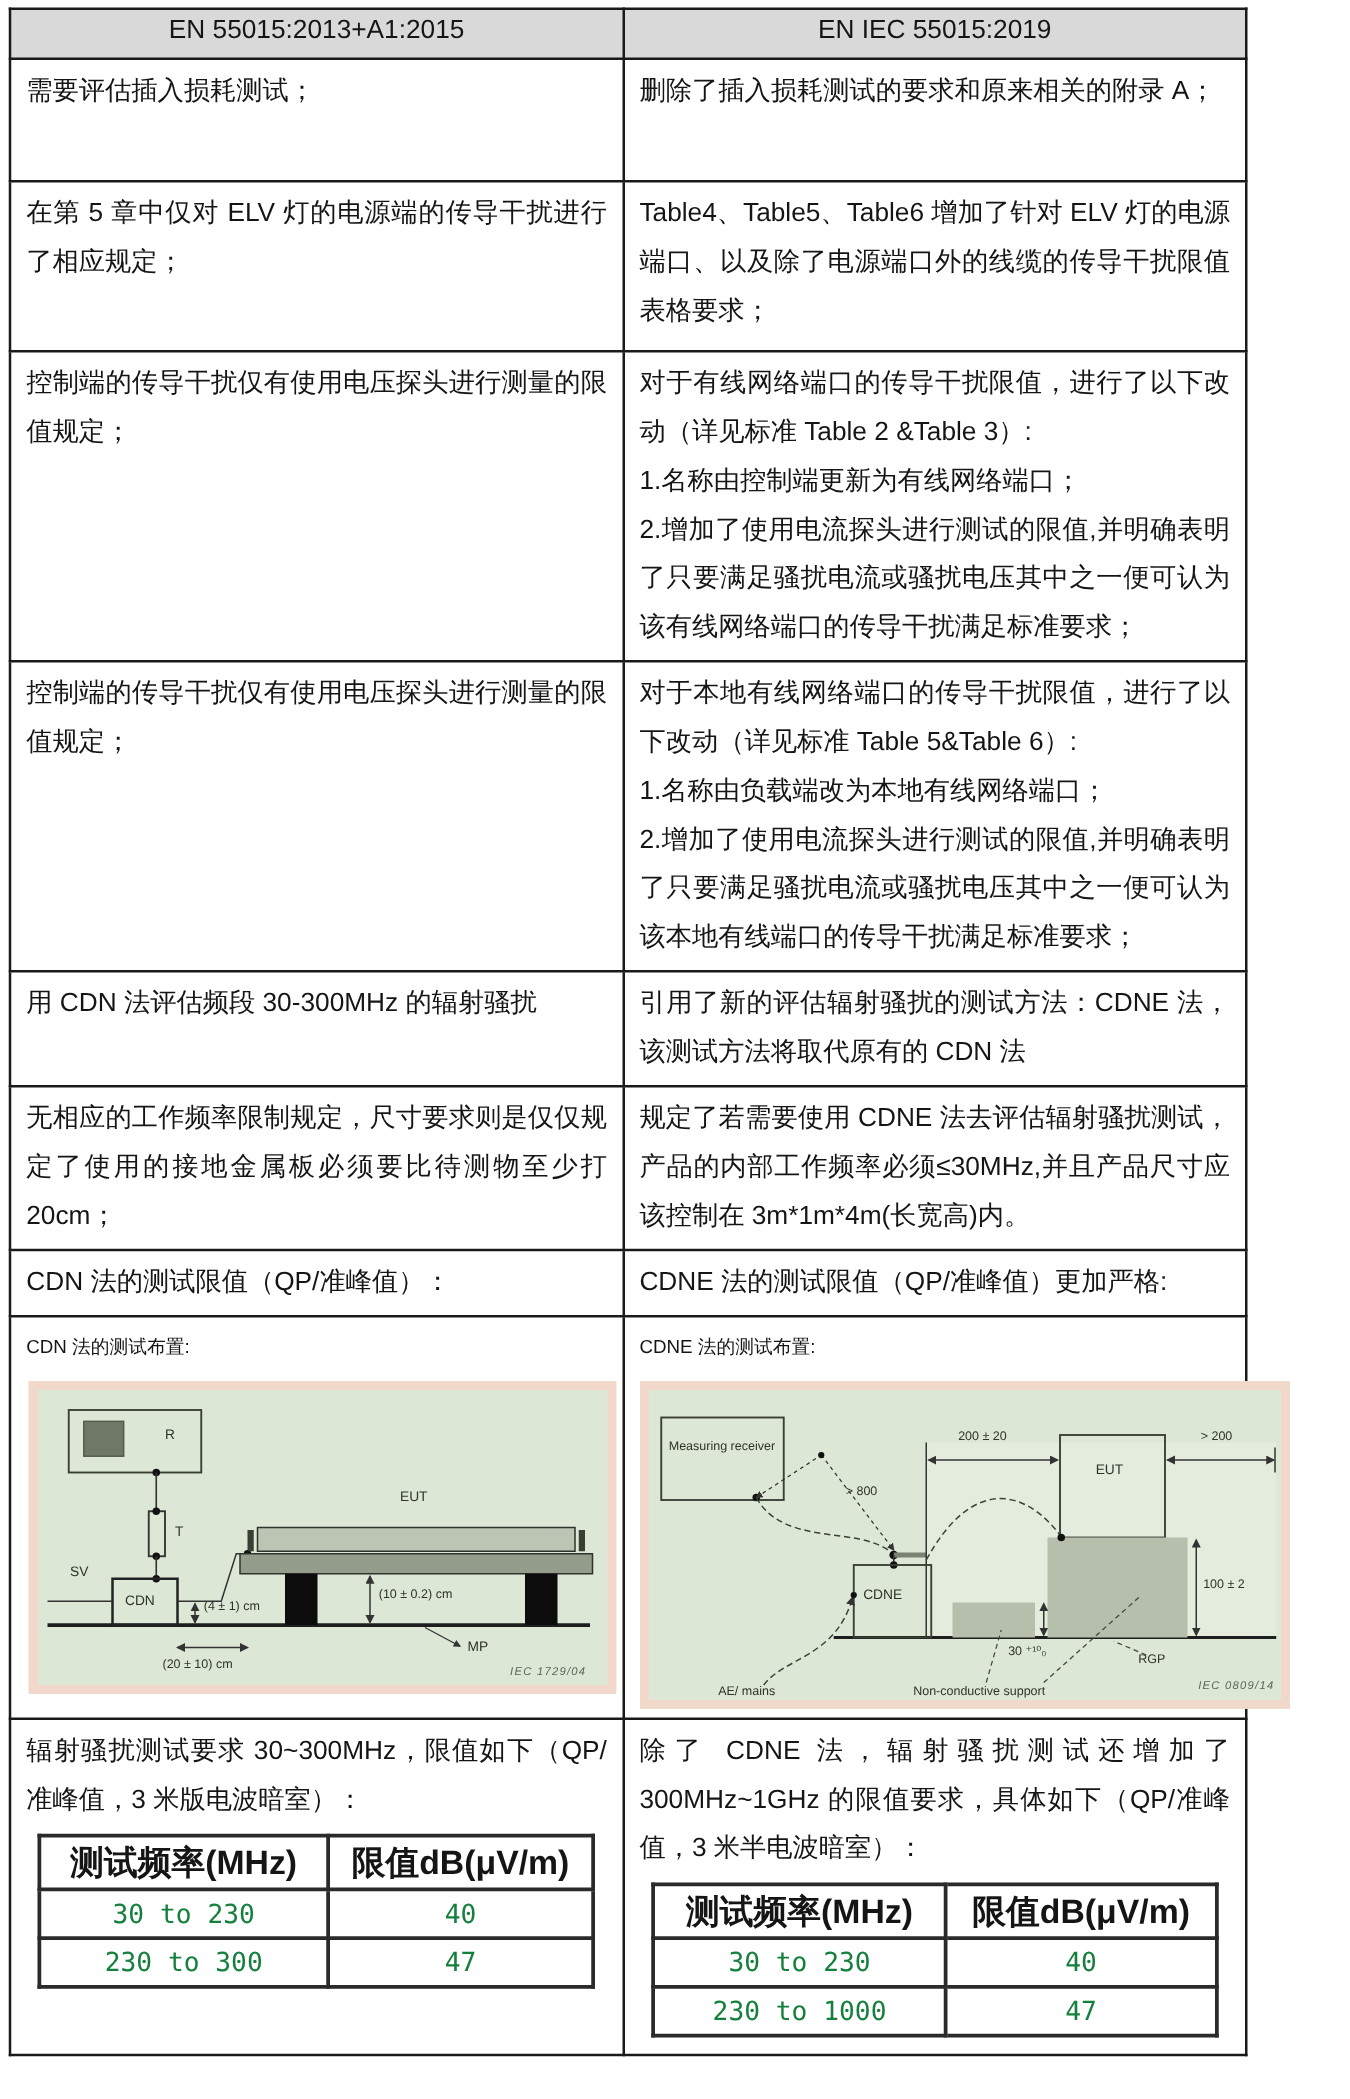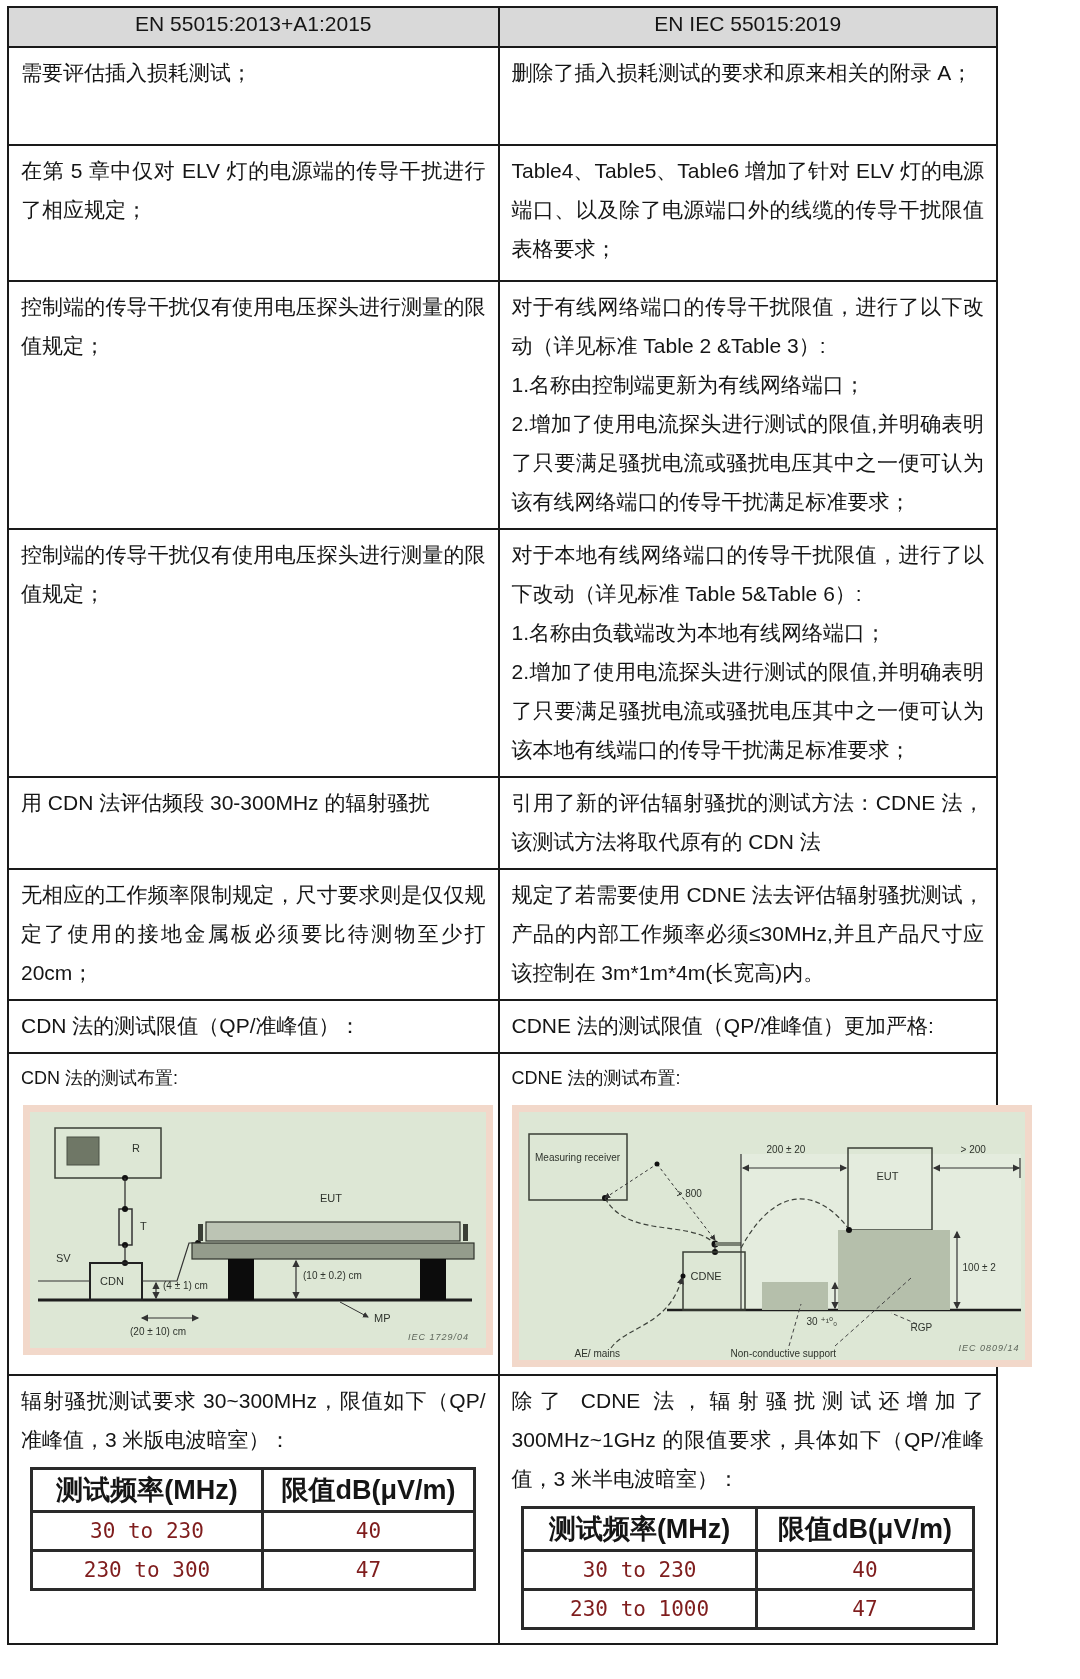--- a/index.html
+++ b/index.html
@@ -27,21 +27,21 @@
     text-align: center;
     height: 30px;
     padding: 4px 6px;
   }
   td p.cell-text {
     margin: 0;
     font-size: 21px;
     line-height: 39px;
     text-align: justify;
   }
-  p.fig-title { margin: 0 0 8px 0; font-size: 18px; line-height: 38px; }
+  p.fig-title { margin: 0 0 8px 0; font-size: 15px; line-height: 38px; }
 
   
   .diagram {
     position: relative;
     box-sizing: border-box;
     background: #dde7d5;
     border: 7px solid #f2d8ca;
     overflow: hidden;
   }
   .diagram svg { position: absolute; left: 0; top: 0; }
@@ -74,21 +74,21 @@
     background: none;
     font-size: 27px;
     font-weight: bold;
     height: 36px;
     font-family: "Liberation Sans", "DejaVu Sans", sans-serif;
   }
   table.limits td {
     font-family: "DejaVu Sans Mono", monospace;
     font-size: 21px;
     height: 32px;
-    color: #7f1d1d;
+    color: #15803d;
   }
 </style>
 </head>
 <body>
 
 <div class="page">
   <table class="cmp">
     <colgroup>
         <col style="width:49.6%">
         <col style="width:50.4%">

